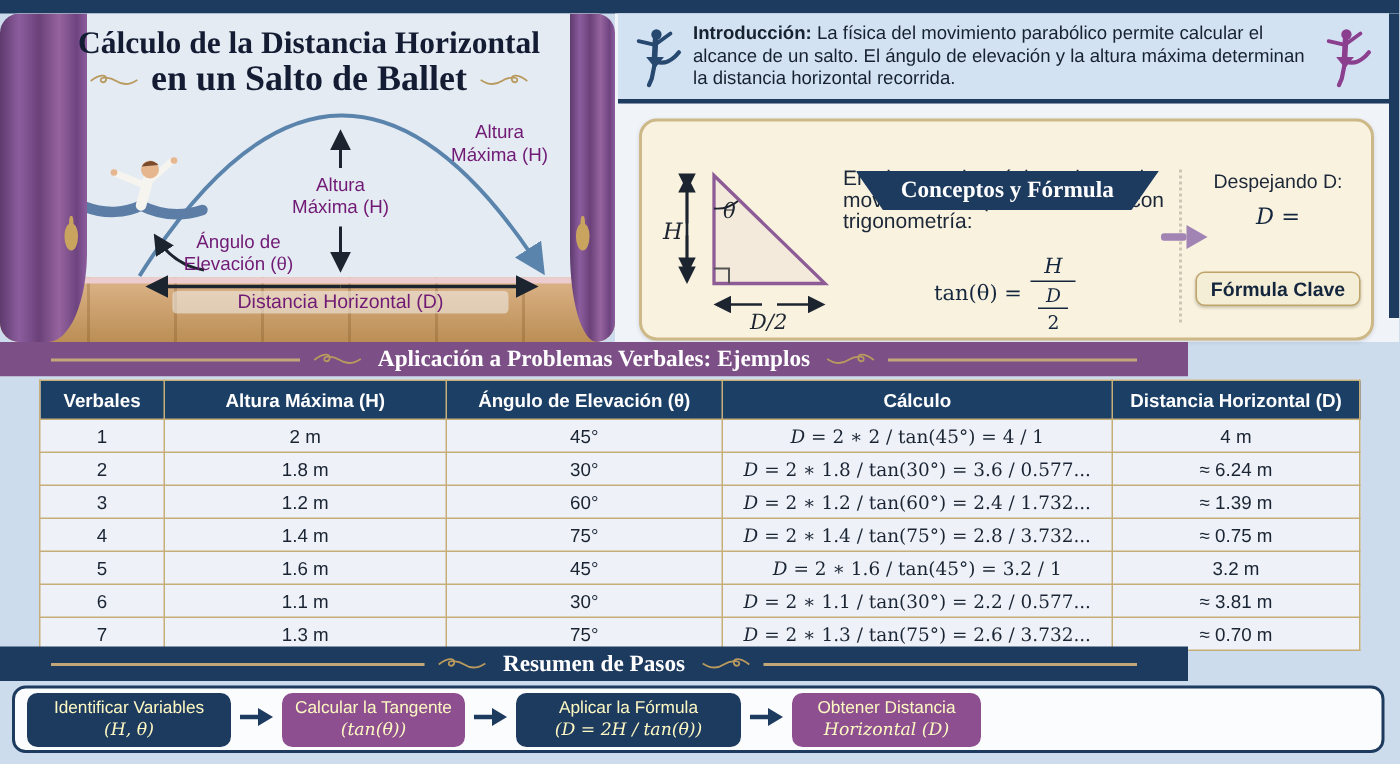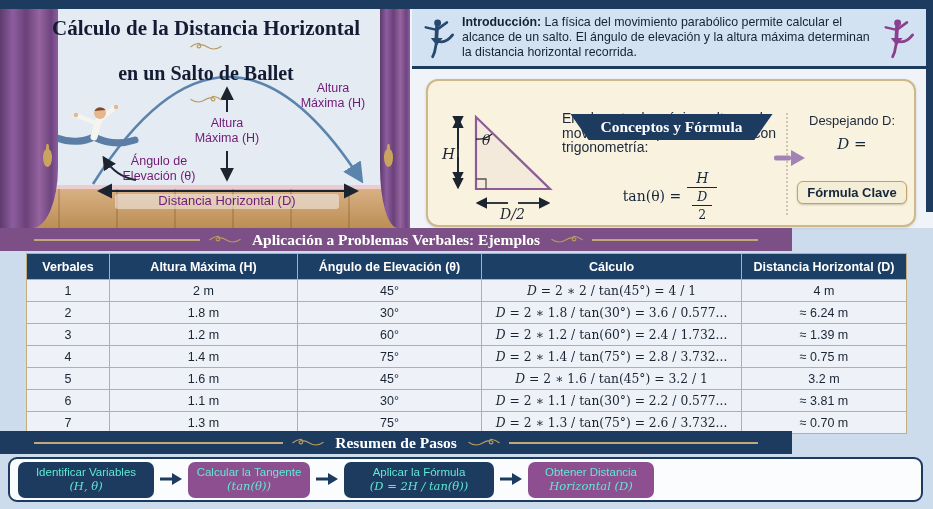--- a/index.html
+++ b/index.html
@@ -3,36 +3,36 @@
 <meta charset="utf-8">
 <style>
   html,body{margin:0;padding:0;background:#cddcec;}
   .canvas{position:relative;width:933px;height:509px;background:#cddcec;overflow:hidden;
           font-family:"Liberation Sans",sans-serif;color:#17202b;}
 
   
   .top-bar{position:absolute;left:0;top:0;width:933px;height:9px;background:#1d3a5f;}
 
   
-  .stage{position:absolute;left:0;top:9px;width:410px;height:219px;background:#e4ebf2;overflow:hidden;}
+  .stage{position:absolute;left:0;top:9px;width:410px;height:219px;background:#e4ebf2;overflow:hidden;border-radius:13px;}
   .floor{position:absolute;left:0;top:176px;width:410px;height:43px;
          background:repeating-linear-gradient(90deg,rgba(122,80,30,.28) 0 2px,transparent 2px 58px),
                     linear-gradient(#dcb489,#bb8e54);}
   .floor-strip{position:absolute;left:0;top:176px;width:410px;height:4px;background:#ecccce;}
   .stage-svg{position:absolute;left:0;top:0;}
   .curtain{position:absolute;top:0;height:219px;
            background:linear-gradient(90deg,#5e3a6e 0%,#8c5d9e 22%,#6b4179 45%,#95649f 68%,#6e4480 88%,#8c5d9e 100%);}
   .curtain.left{left:0;width:58px;border-bottom-right-radius:26px 60px;}
   .curtain.right{right:0;width:30px;border-bottom-left-radius:18px 60px;}
   .tassel{position:absolute;width:9px;height:18px;background:#c9a45f;border-radius:45% 45% 50% 50%;
           box-shadow:0 -8px 0 -3px #c9a45f;}
   .stage-title{position:absolute;left:34px;top:7px;width:344px;text-align:center;
                font-family:"Liberation Serif",serif;font-weight:bold;color:#131c33;}
   .stage-title .t1{font-size:21px;line-height:25px;}
-  .stage-title .t2{font-size:20px;line-height:25px;display:flex;align-items:center;justify-content:center;gap:8px;flex-direction:column;}
+  .stage-title .t2{font-size:24px;line-height:25px;display:flex;align-items:center;justify-content:center;gap:8px;}
   .stage-lbl{position:absolute;white-space:pre-line;text-align:center;font-size:12.5px;line-height:14.5px;color:#701a75;}
   .lbl-altura-outer{left:285px;top:72px;width:96px;}
   .lbl-altura-inner{left:172px;top:107px;width:110px;}
   .lbl-angulo{left:103px;top:145px;width:112px;}
   .lbl-distancia{left:115px;top:185px;width:224px;font-size:13px;background:rgba(243,240,238,.55);border-radius:3px;}
 
   
   .right-panel{position:absolute;left:410px;top:9px;width:523px;height:219px;background:#f0f4f8;}
   .right-edge{position:absolute;right:0;top:0;width:7px;height:203px;background:#1d3a5f;}
   .intro-box{position:absolute;left:2px;top:0;width:514px;height:57px;background:#d3e2f2;
@@ -81,21 +81,21 @@
   table.examples th{background:#1c3f66;color:#fff;font-size:12.5px;font-weight:bold;height:25px;
                     border:1px solid #c6ae79;padding:0 2px;}
   table.examples td{font-size:12.5px;text-align:center;height:21px;border:1px solid #c6ae79;
                     padding:0 3px;color:#1a2433;}
   table.examples td.calc{font-family:"DejaVu Serif",serif;font-size:12.3px;}
 
   
   .bottom-box{position:absolute;left:8px;top:457px;width:915px;height:45px;background:#fbfcfe;
               border:2.5px solid #1d3a5f;border-radius:9px;box-sizing:border-box;
               display:flex;align-items:center;padding:0 8px;gap:6px;}
-  .step{flex:none;height:36px;border-radius:7px;color:#5eead4;text-align:center;
+  .step{flex:none;height:36px;border-radius:7px;color:#fef9c3;text-align:center;
         display:flex;flex-direction:column;justify-content:center;padding:0 8px;box-sizing:border-box;}
   .step .l1{font-size:11.5px;line-height:13px;}
   .step .l2{font-size:11.5px;line-height:14px;font-family:"DejaVu Serif",serif;font-style:italic;}
   .step.navy{background:#1d3a5f;}
   .step.purple{background:#8d4f8f;}
   .flow-arrow{flex:none;}
   .closing{flex:1;text-align:center;font-size:11.6px;line-height:14px;color:#1a2433;padding:0 4px;}
 </style>
 </head>
 <body>

